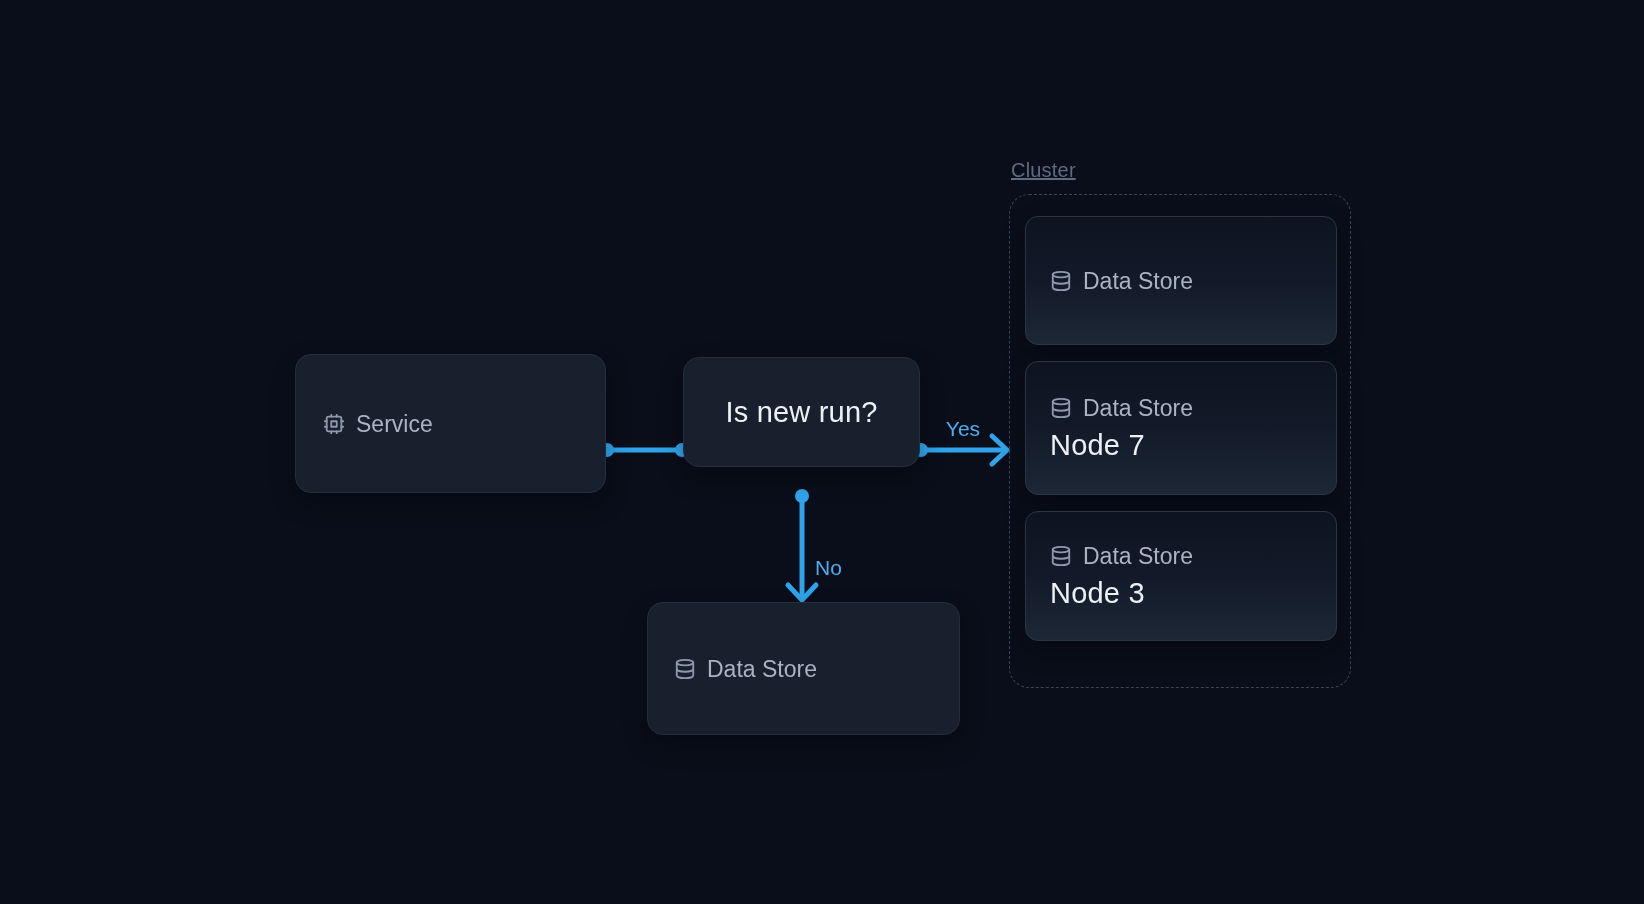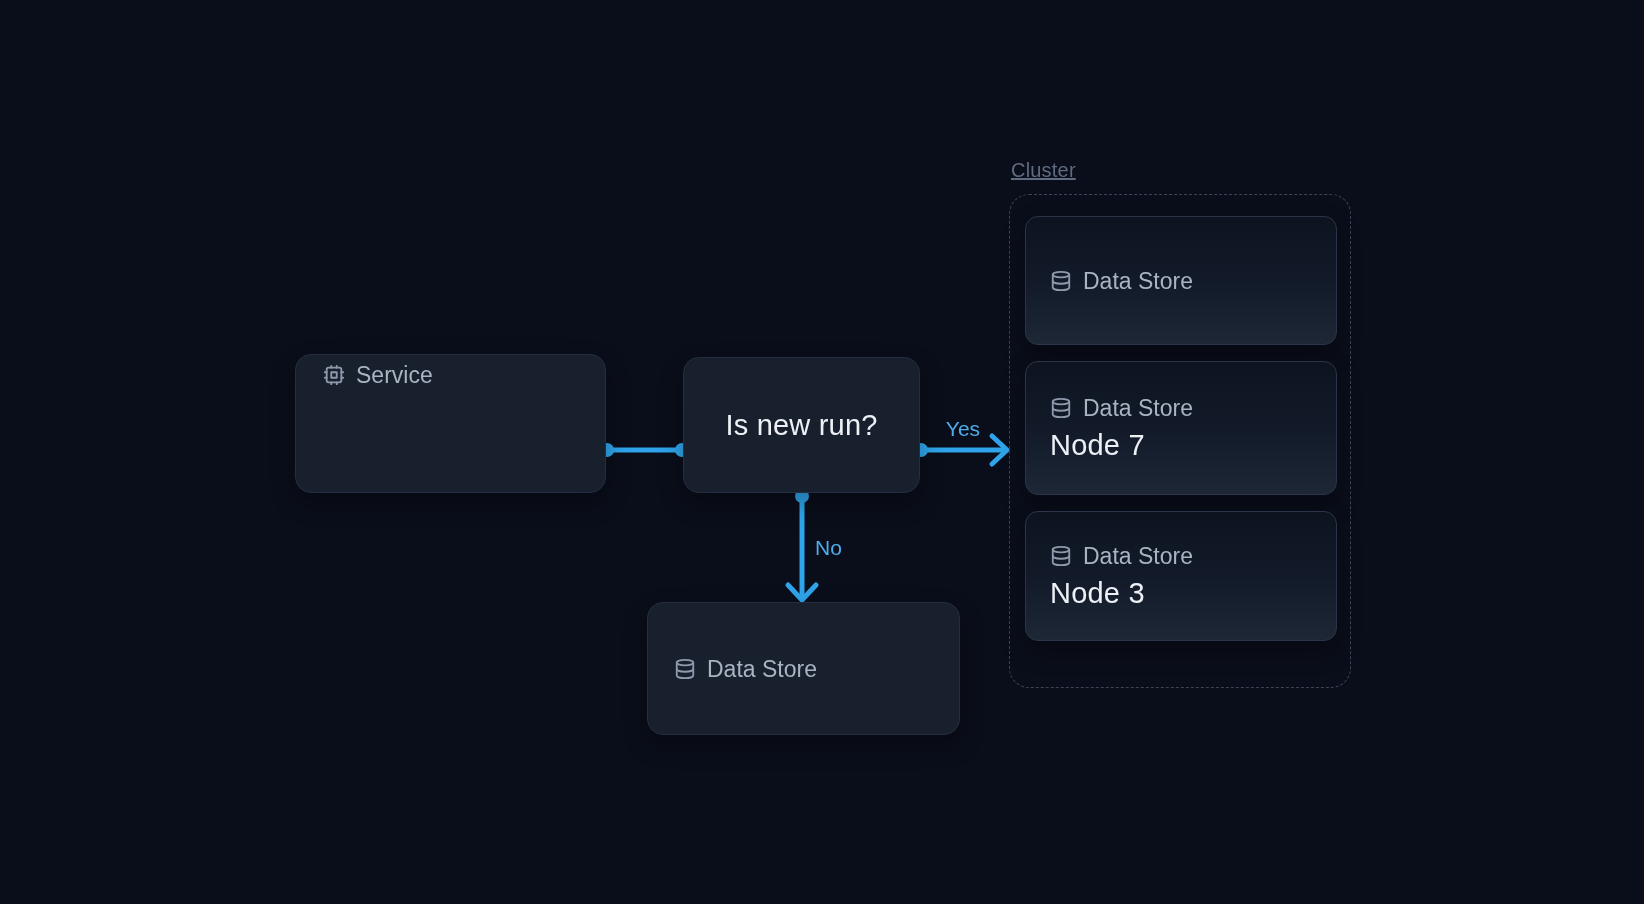--- a/index.html
+++ b/index.html
@@ -66,34 +66,34 @@
       <circle class="dot" cx="921" cy="450" r="7"></circle>
       <path class="head" d="M992 436 L1007 450 L992 464"></path>
     </g>
     <g>
       <line class="shaft" x1="802" y1="498" x2="802" y2="594"></line>
       <circle class="dot" cx="802" cy="496" r="7"></circle>
       <path class="head" d="M788 585 L802 600 L816 585"></path>
     </g>
   </svg>
 
-  <div class="card" style="left:295px;top:354px;width:311px;height:139px;padding:8px 27px;gap:24px;justify-content:space-between;">
+  <div class="card" style="left:295px;top:354px;width:311px;height:139px;padding:1px 27px;gap:24px;">
     <div class="type-row">
       <span class="icon">
         <svg viewBox="0 0 24 24" fill="none" stroke="currentColor" stroke-width="2" stroke-linecap="round" stroke-linejoin="round">
           <rect x="4" y="4" width="16" height="16" rx="2"></rect>
           <rect x="9" y="9" width="6" height="6"></rect>
           <path d="M9 2v2M15 2v2M9 20v2M15 20v2M2 9h2M2 15h2M20 9h2M20 15h2"></path>
         </svg>
       </span>
       <span>Service</span>
     </div>
   </div>
 
-  <div class="card decision" style="left:683px;top:357px;width:237px;height:136px;">
+  <div class="card decision" style="left:683px;top:357px;width:237px;height:110px;">
     <div class="title">Is new run?</div>
   </div>
 
   <div class="card" style="left:647px;top:602px;width:313px;height:133px;padding:0 26px;gap:12px;">
     <div class="type-row">
       <span class="icon">
         <svg viewBox="0 0 24 24" fill="none" stroke="currentColor" stroke-width="2" stroke-linecap="round" stroke-linejoin="round">
           <ellipse cx="12" cy="5" rx="9" ry="3"></ellipse>
           <path d="M3 5v14a9 3 0 0 0 18 0V5"></path>
           <path d="M3 12a9 3 0 0 0 18 0"></path>
@@ -141,15 +141,15 @@
           <path d="M3 5v14a9 3 0 0 0 18 0V5"></path>
           <path d="M3 12a9 3 0 0 0 18 0"></path>
         </svg>
       </span>
       <span>Data Store</span>
     </div>
     <div class="title">Node 3</div>
   </div>
 
   <div class="edge-label" style="left:928px;top:417px;width:70px;text-align:center;">Yes</div>
-  <div class="edge-label" style="left:815px;top:536px;">No</div>
+  <div class="edge-label" style="left:815px;top:556px;">No</div>
 
 </div>
 
 </body></html>

